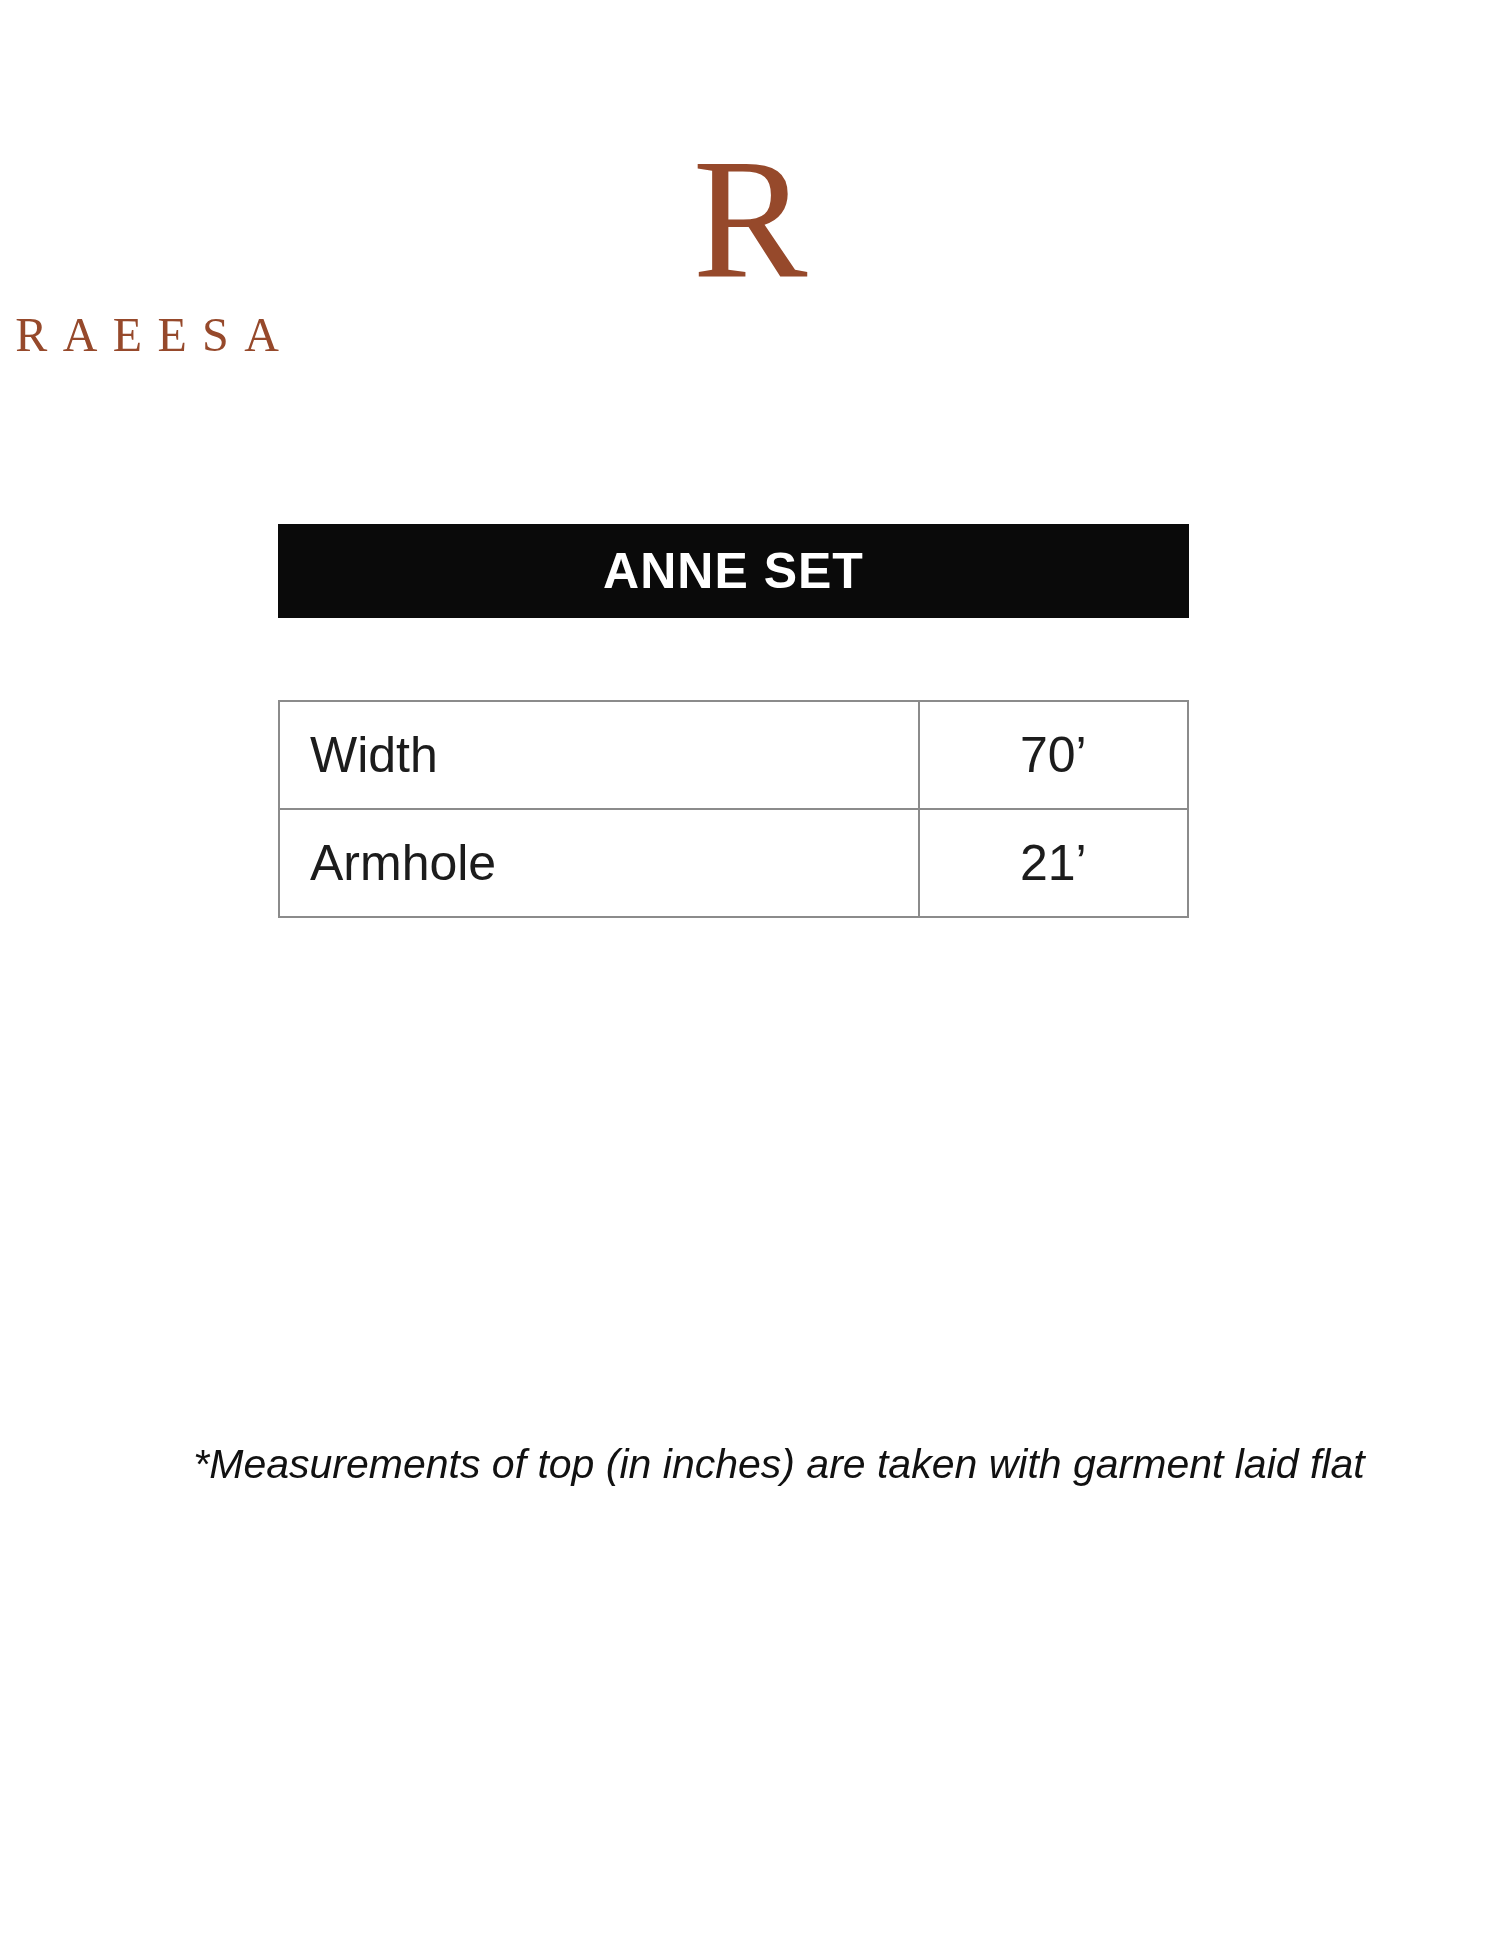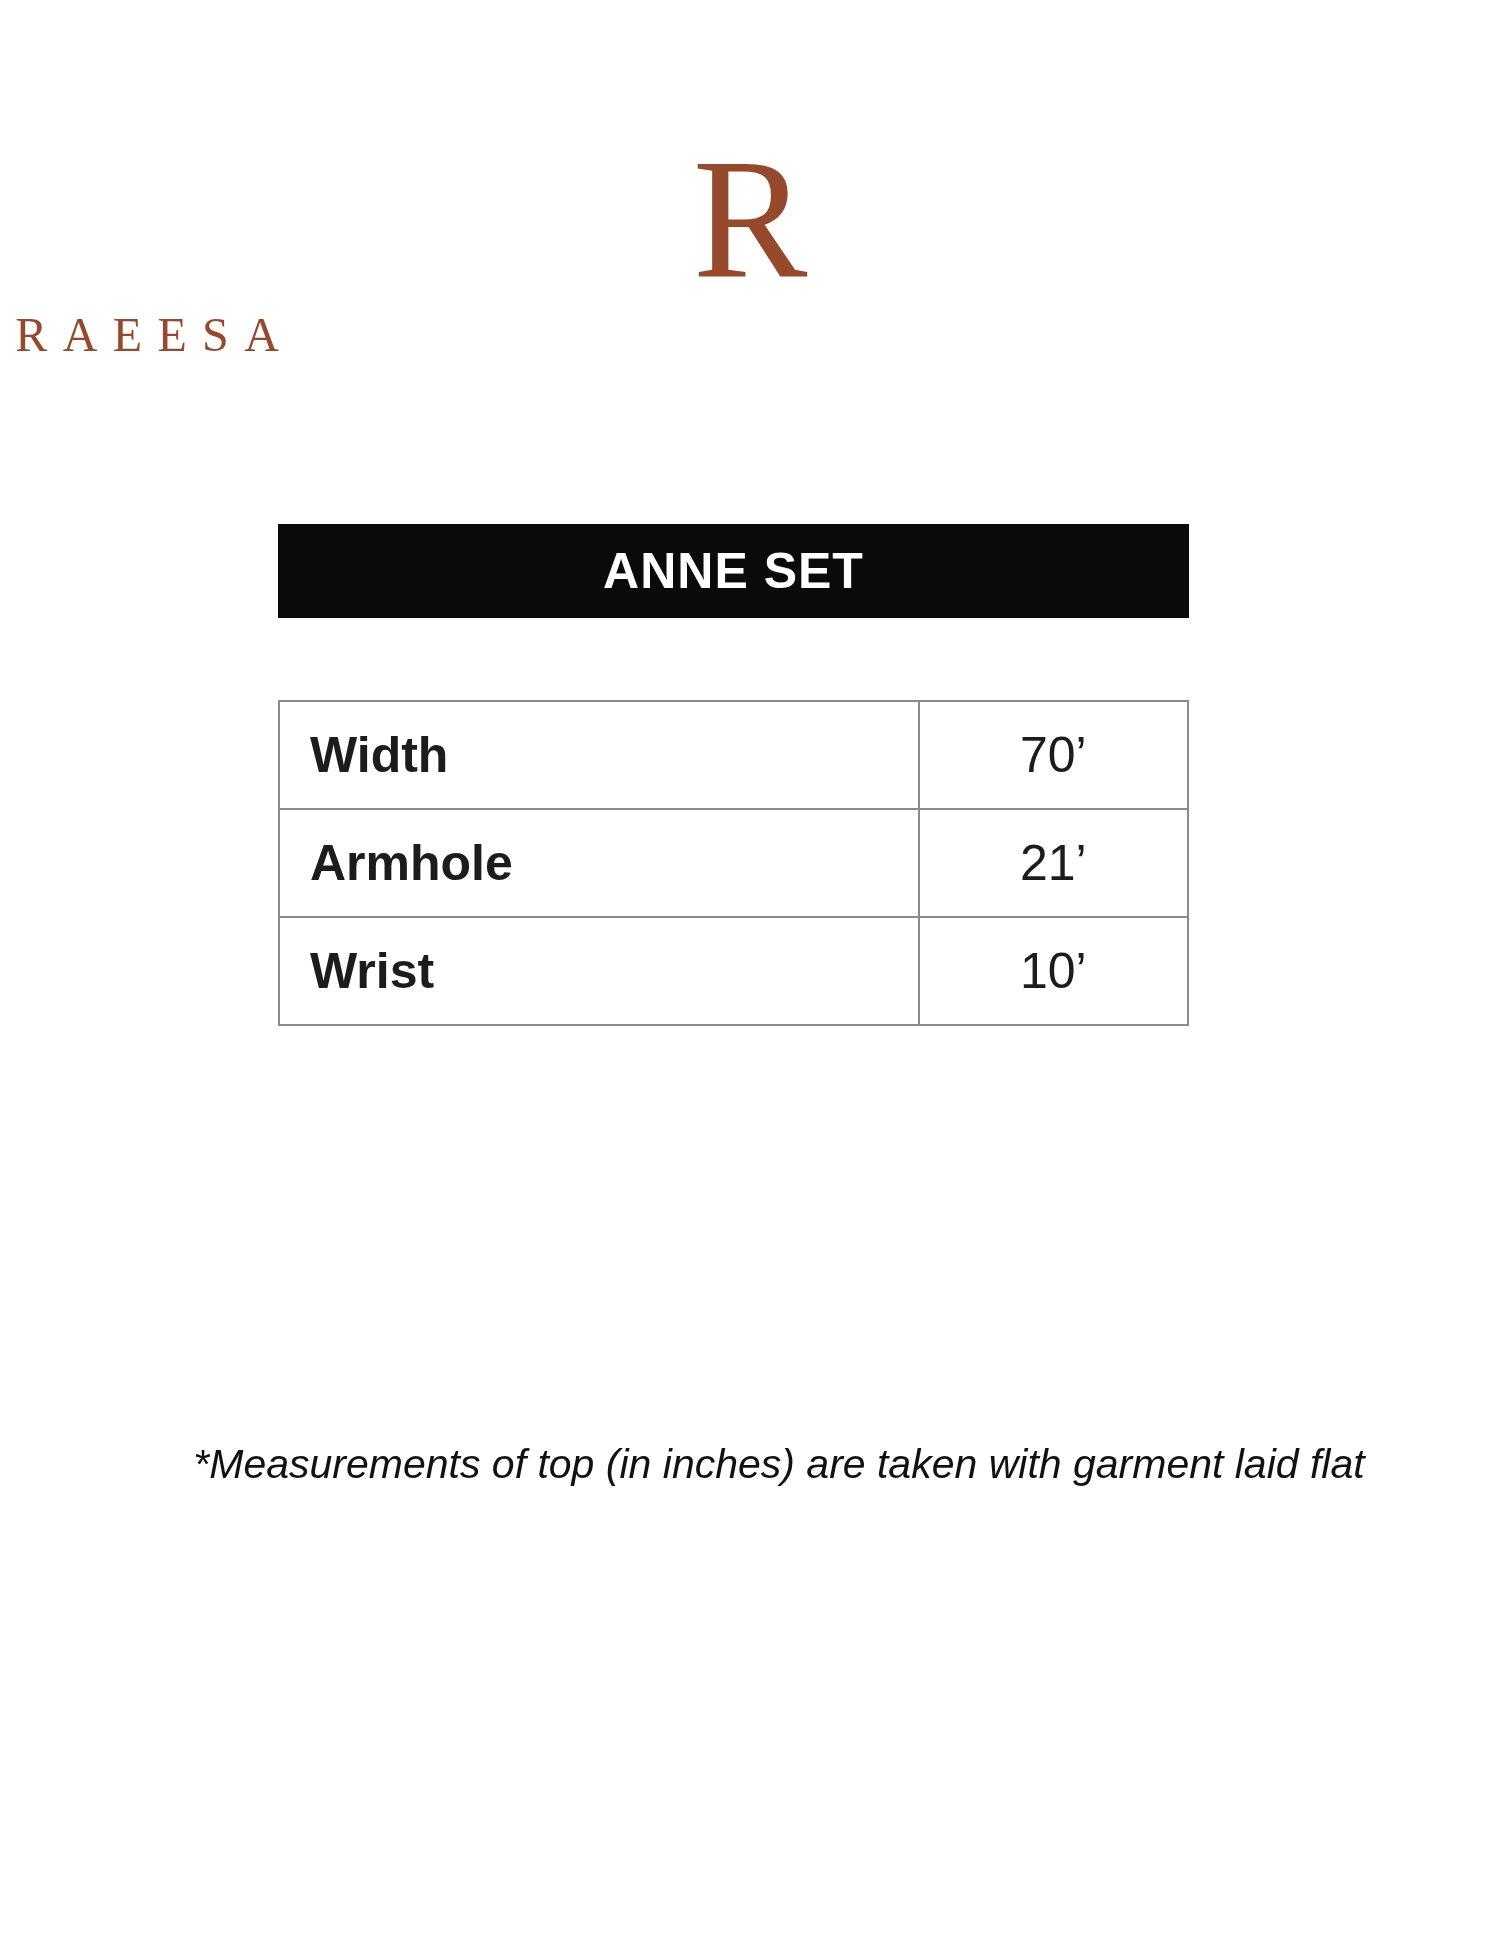--- a/index.html
+++ b/index.html
@@ -83,21 +83,20 @@
   table.size-table td {
     border: 2px solid #8B8B8B;
     height: 104px;
     font-size: 50px;
     color: #1C1C1C;
     background: #ffffff;
   }
   td.cell-label {
     padding-left: 30px;
     text-align: left;
-    font-weight: bold;
   }
   td.cell-value {
     width: 29.2%;
     text-align: center;
     font-size: 54px;
   }
 
   
   .footnote {
     position: absolute;
@@ -129,23 +128,19 @@
     <table class="size-table">
       <tbody id="size-table-body">
           <tr>
             <td class="cell-label">Width</td>
             <td class="cell-value">70’</td>
           </tr>
           <tr>
             <td class="cell-label">Armhole</td>
             <td class="cell-value">21’</td>
           </tr>
-          <tr>
-            <td class="cell-label">Wrist</td>
-            <td class="cell-value">10’</td>
-          </tr>
         </tbody>
     </table>
   </div>
 
   <div class="footnote">*Measurements of top (in inches) are taken with garment laid flat</div>
 
 </div>
 
 </body></html>

